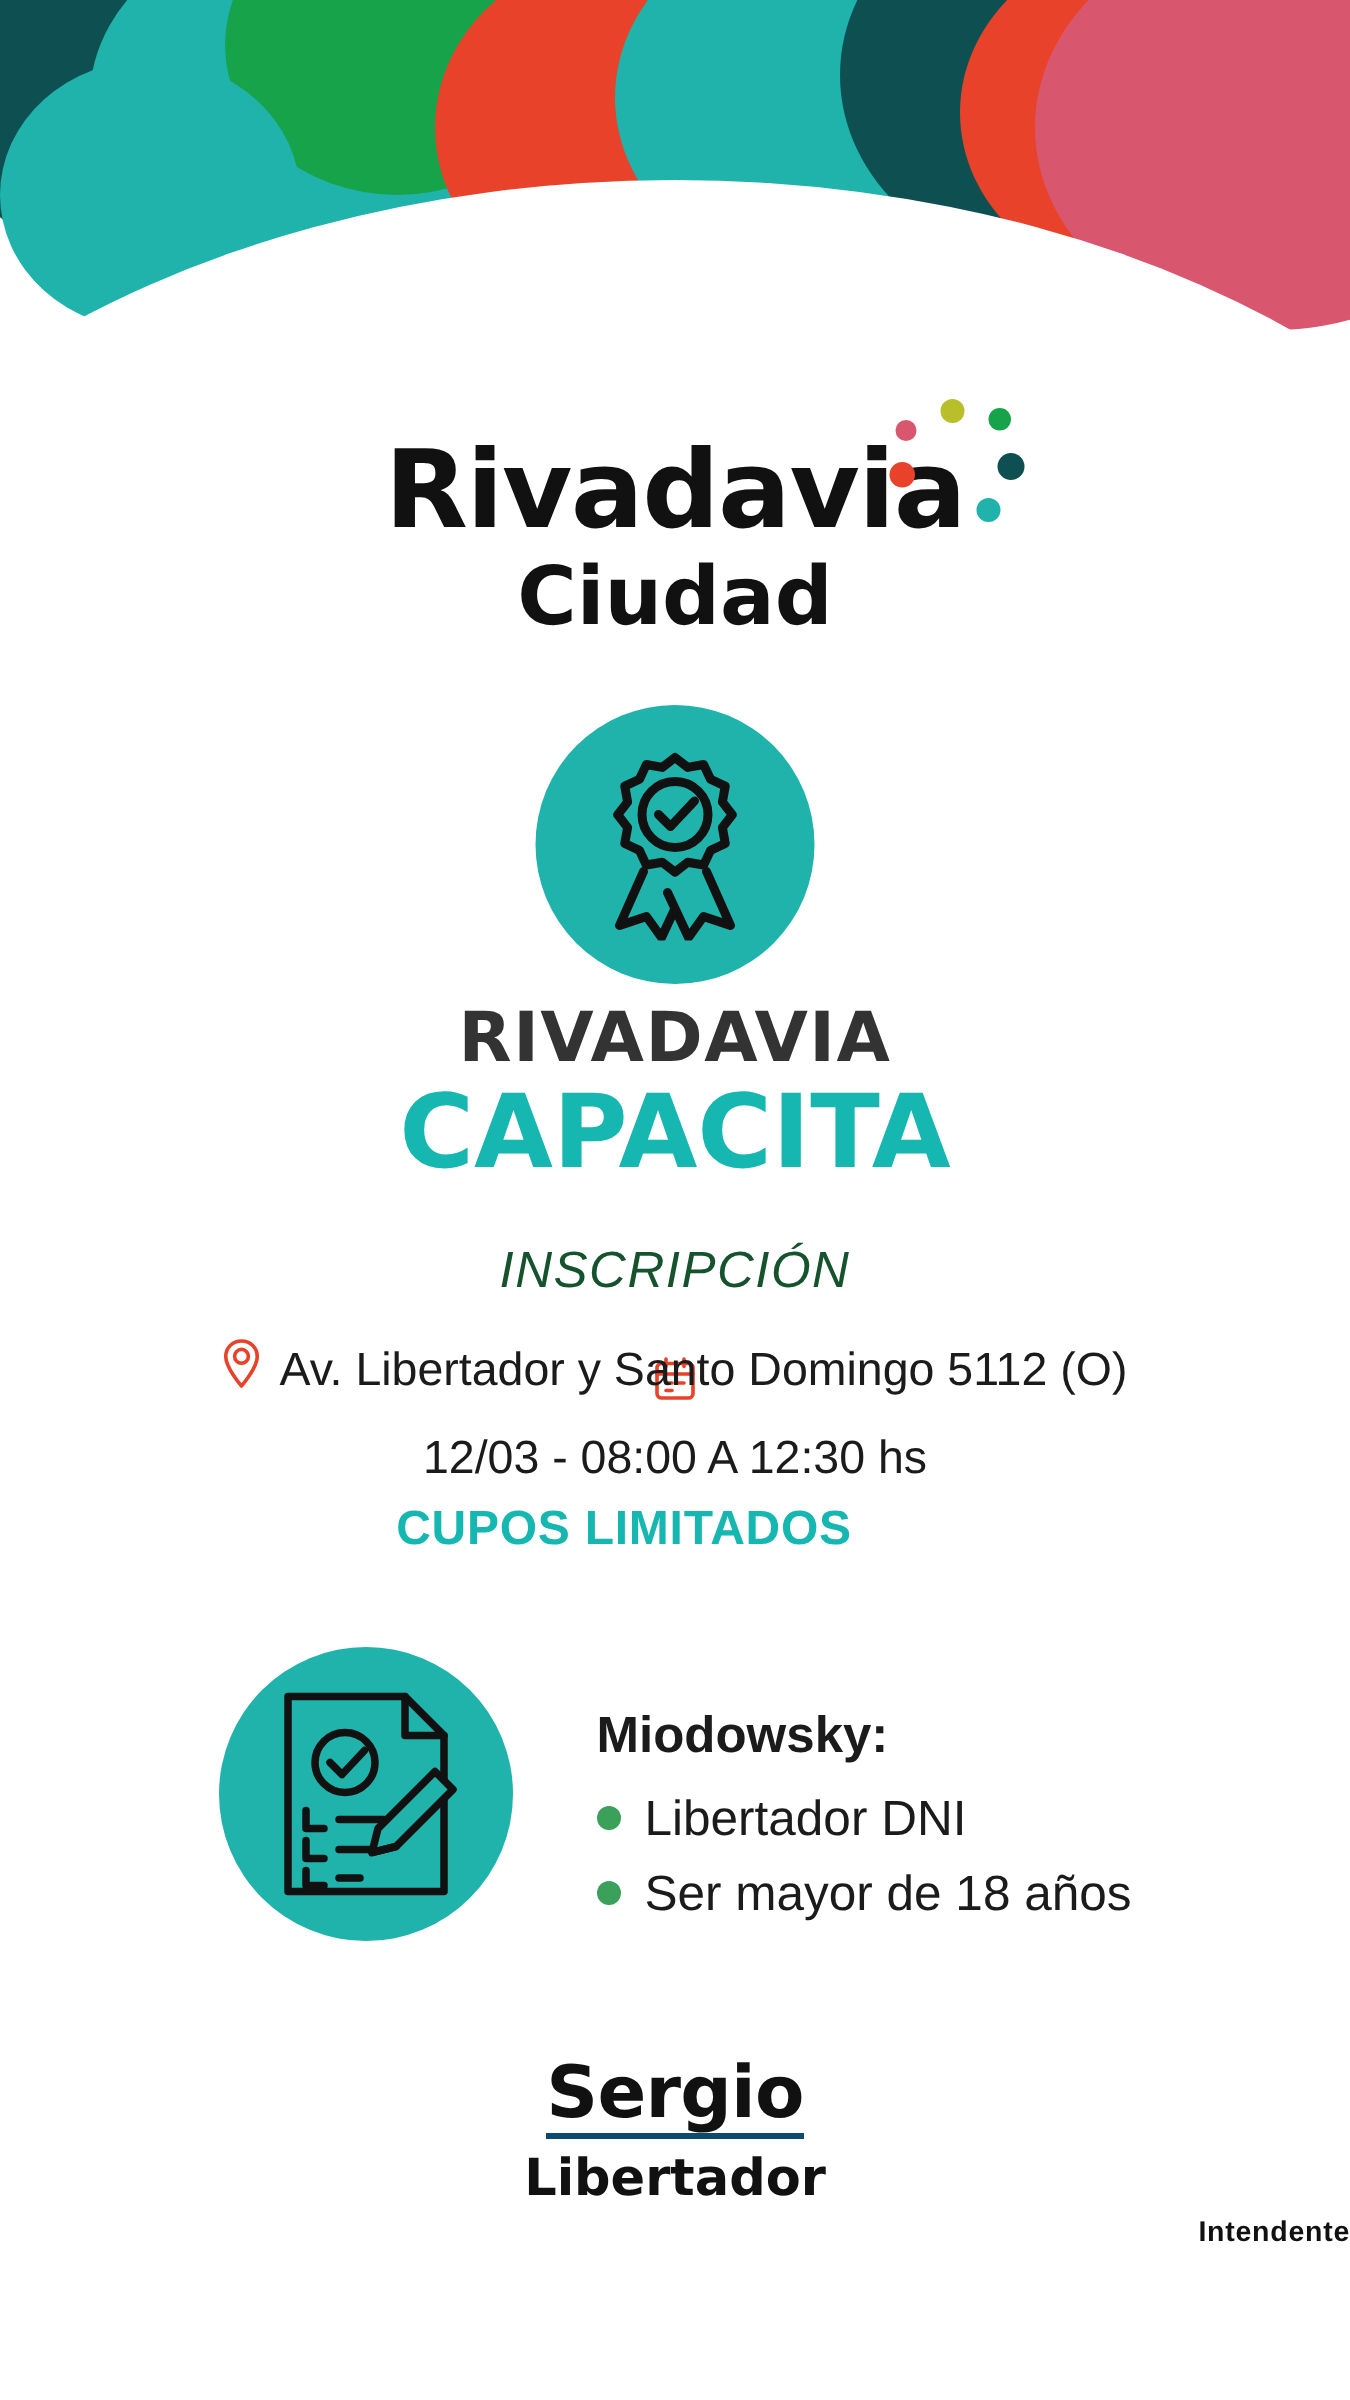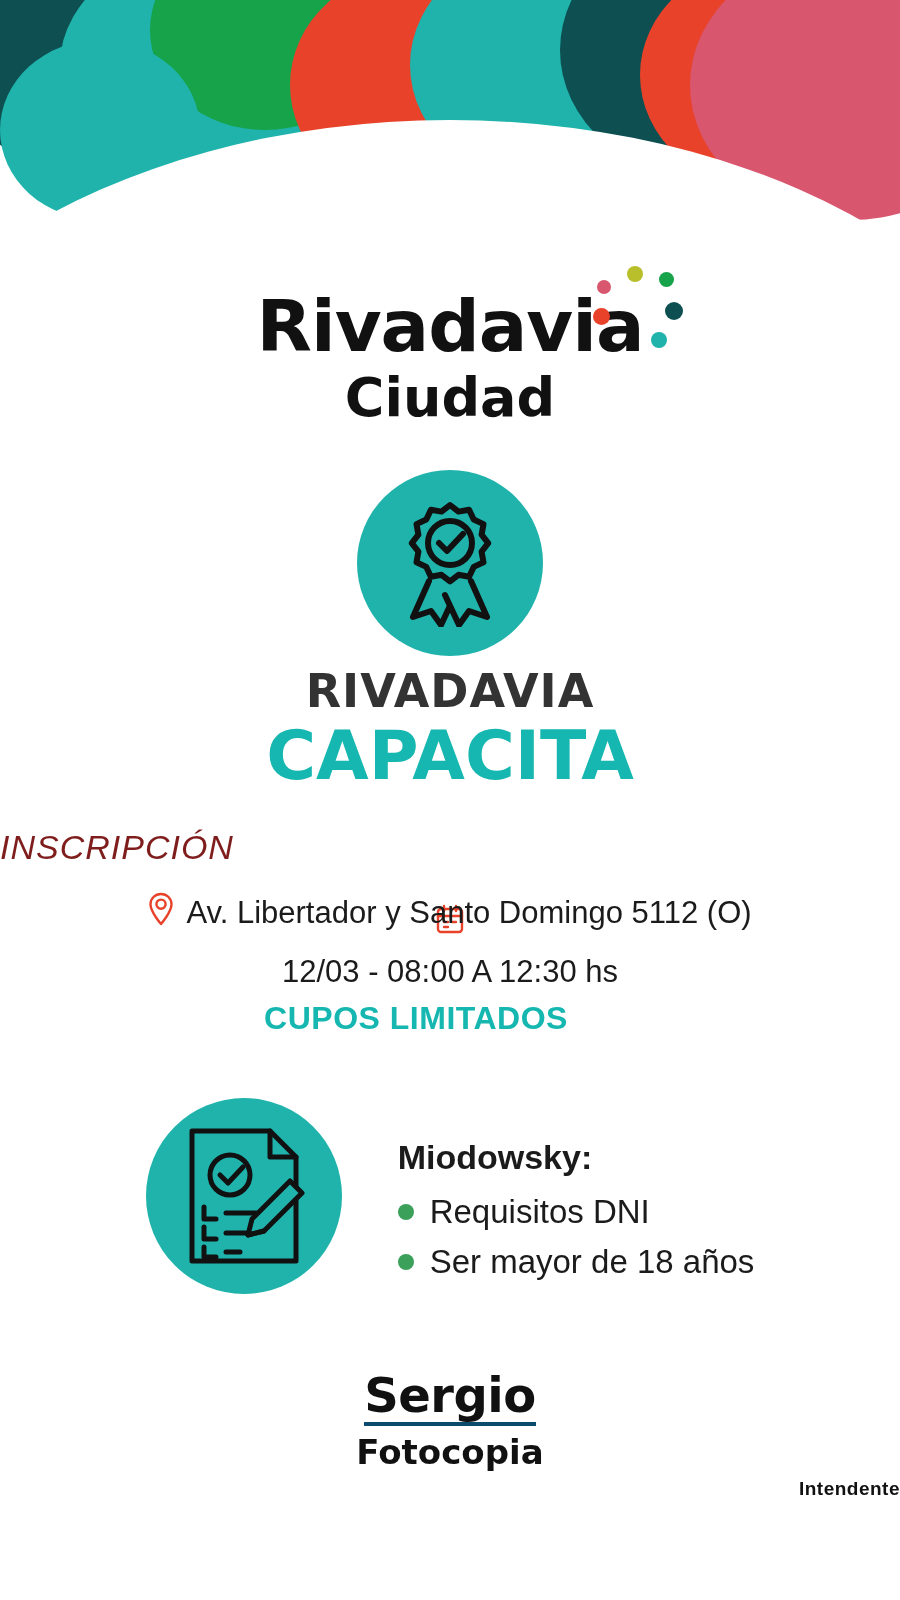--- a/index.html
+++ b/index.html
@@ -130,24 +130,25 @@
     font-size: 68px;
     font-weight: 700;
     letter-spacing: 0px;
     color: #15b7b0;
     line-height: 1;
     font-family: "DejaVu Sans", sans-serif;
   }
   .subtitle {
     position: absolute;
     top: 828px; left: 0; width: 900px;
+    text-align: center;
     font-size: 34px;
     font-style: italic;
     font-weight: 400;
-    color: #7f1d1d;
+    color: #14532d;
     letter-spacing: 1px;
   }
 
   
   .info-line {
     position: absolute;
     left: 0; width: 900px;
     display: flex;
     align-items: center;
     justify-content: center;
@@ -330,29 +331,29 @@
         <path d="M52 92 h30 M52 112 h22 M52 131 h14"></path>
         <path d="M116 60 l12 12 -38 38 -16 4 4 -16 z" fill="#1fb3ac"></path>
         <path d="M74 114 l16 -4"></path>
       </svg>
     </div>
     <div class="req-right">
       <div class="req-title">Miodowsky:</div>
       <ul class="req-list">
         <li class="req-item">
           <span class="bullet"></span>
-          <span>Requisitos DNI</span>
+          <span>Libertador DNI</span>
         </li>
         <li class="req-item">
           <span class="bullet"></span>
           <span>Ser mayor de 18 años</span>
         </li>
       </ul>
     </div>
   </div>
 
   <div class="signature">
     <div class="sig-name">Sergio</div>
-    <div class="sig-last">Fotocopia</div>
+    <div class="sig-last">Libertador</div>
     <div class="sig-role">Intendente</div>
   </div>
 
 </div>
 
 </body></html>

